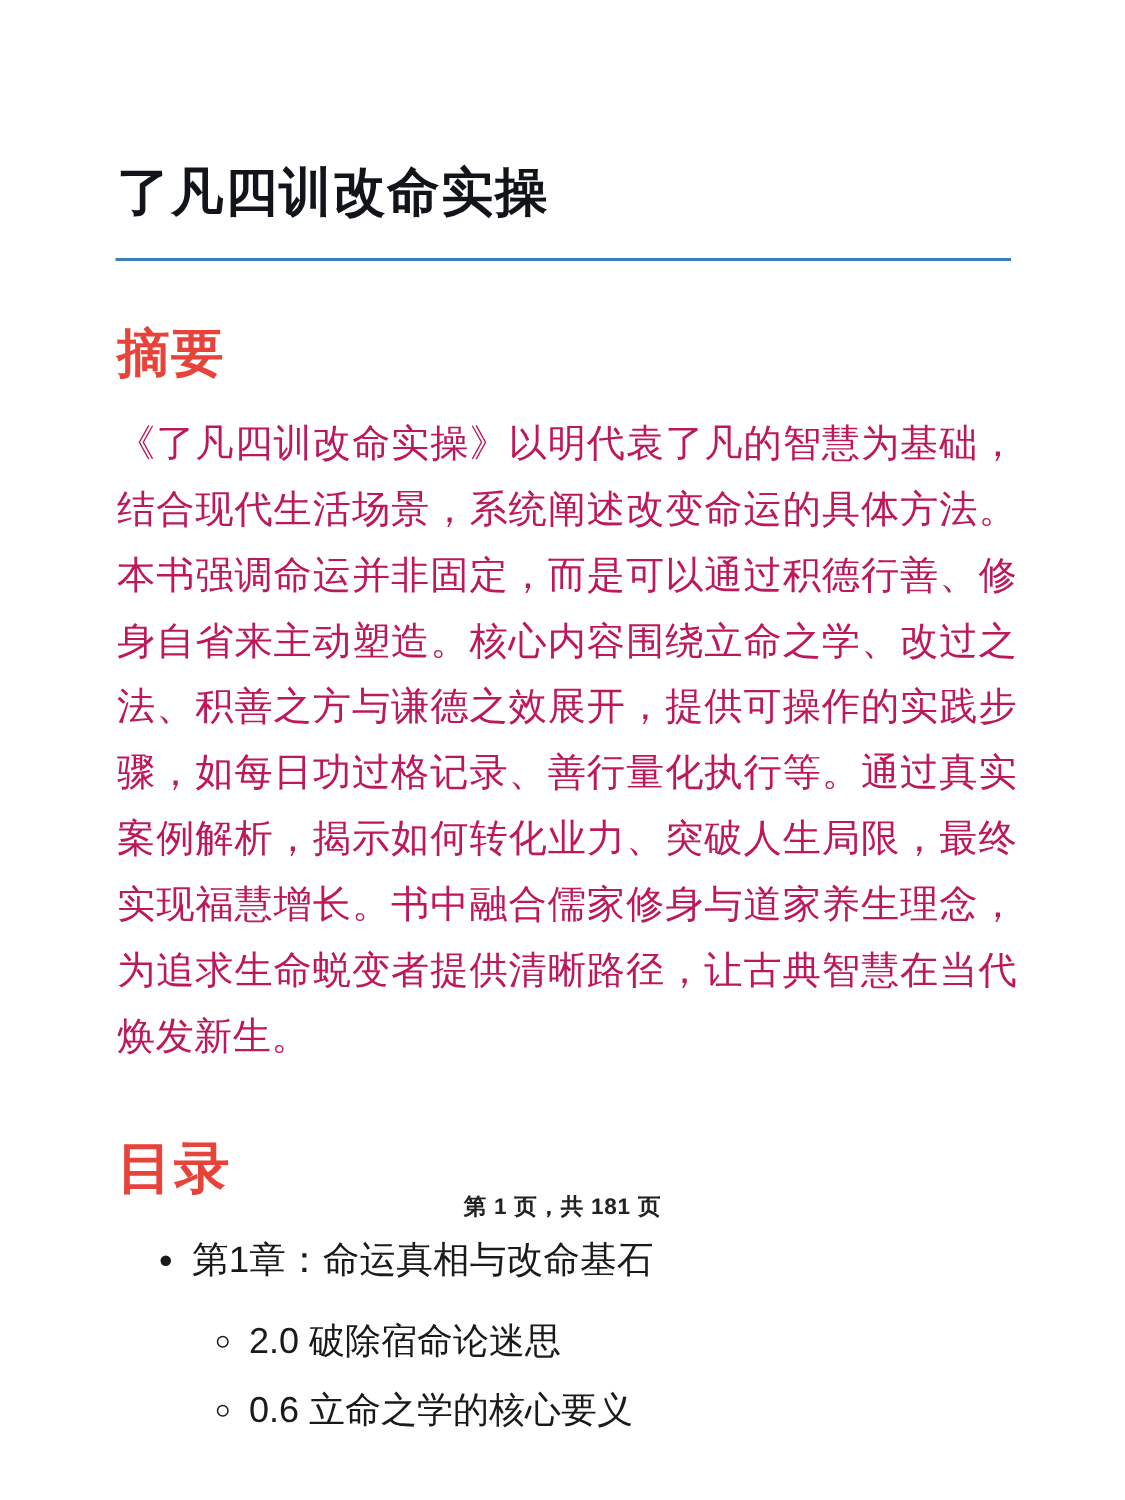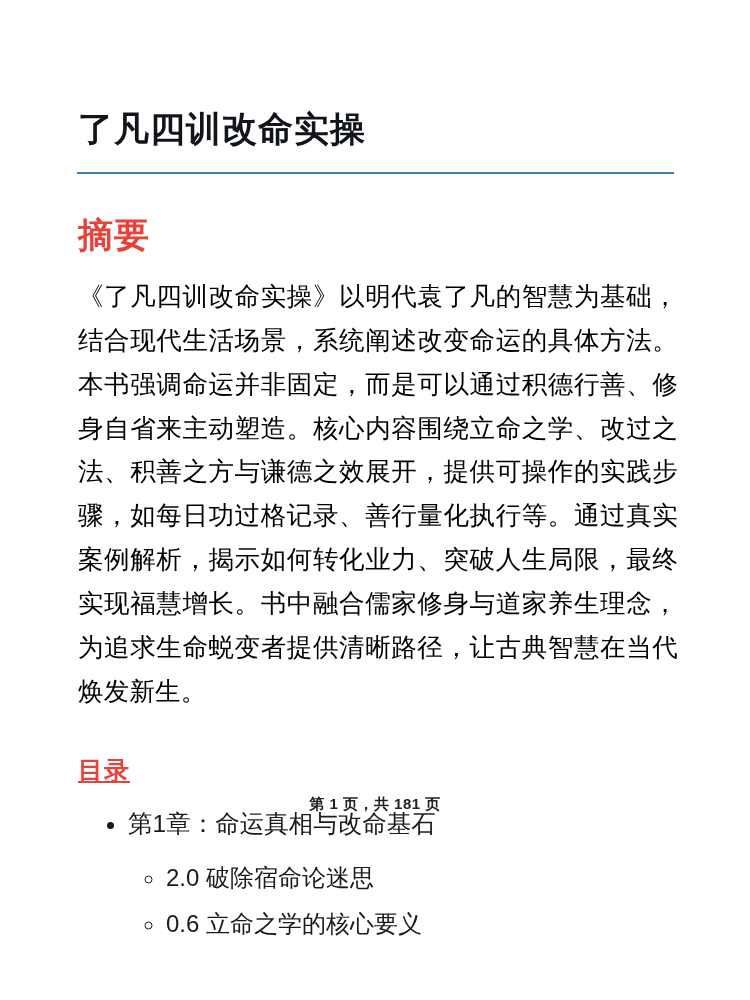--- a/index.html
+++ b/index.html
@@ -43,31 +43,30 @@
     color: #e8433a;
     font-size: 35px;
     font-weight: bold;
     margin: 0 0 16px 0;
     letter-spacing: 1px;
   }
   .abstract-text {
     font-size: 25.5px;
     line-height: 1.72;
     text-align: justify;
-    color: #000000;
+    color: #be185d;
     margin: 0;
     letter-spacing: 0.2px;
   }
   .toc-heading {
     color: #e8433a;
-    font-size: 25px;
+    font-size: 37px;
     font-weight: bold;
     margin: 40px 0 18px 0;
     letter-spacing: 1px;
-    text-decoration: underline;
   }
   ul.toc-level1 {
     margin: 16px;
     padding-left: 34px;
     list-style-type: disc;
   }
   ul.toc-level1 > li {
     font-size: 24.5px;
     line-height: 1.55;
     margin-bottom: 10px;

